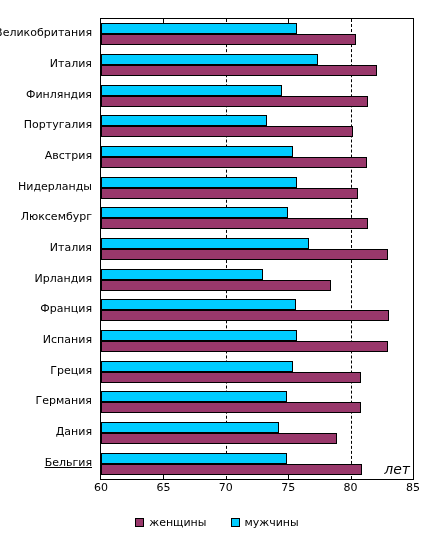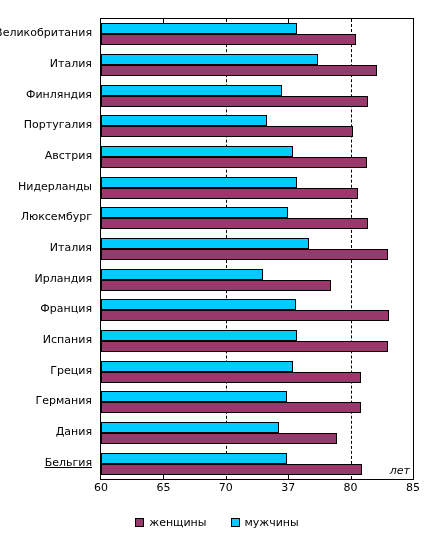--- a/index.html
+++ b/index.html
@@ -46,21 +46,21 @@
   .bar{
     position:absolute;left:0;height:11px;
     border:1px solid #000;
     box-sizing:border-box;
   }
   .bar.male{top:1px;background:#00ccff;}
   .bar.female{top:12px;background:#99386b;}
 
   .unit-label{
     position:absolute;right:3px;bottom:2px;
-    font-size:11px;font-style:italic;color:#000;
+    font-size:14px;font-style:italic;color:#000;
   }
 
   
   .xaxis{
     position:absolute;left:100px;top:481px;width:314px;height:16px;
   }
   .xtick-label{
     position:absolute;top:0;
     font-size:11px;color:#000;
     transform:translateX(-50%);
@@ -172,21 +172,21 @@
           <div class="bar female" style="width: 260.832px; background: rgb(153, 56, 107); top: 15.3333px;"></div>
         </div>
       </div>
     <div class="unit-label">лет</div>
   </div>
 
   <div class="xaxis">
       <div class="xtick-label" style="left: 1px;">60</div>
       <div class="xtick-label" style="left: 63.4px;">65</div>
       <div class="xtick-label" style="left: 125.8px;">70</div>
-      <div class="xtick-label" style="left: 188.2px;">37</div>
+      <div class="xtick-label" style="left: 188.2px;">75</div>
       <div class="xtick-label" style="left: 250.6px;">80</div>
       <div class="xtick-label" style="left: 313px; text-align: center;">85</div>
     </div>
 
   <div class="legend">
       <div class="legend-item">
         <span class="legend-swatch" style="background: rgb(153, 56, 107);"></span>
         <span class="legend-text">женщины</span>
       </div>
       <div class="legend-item">

